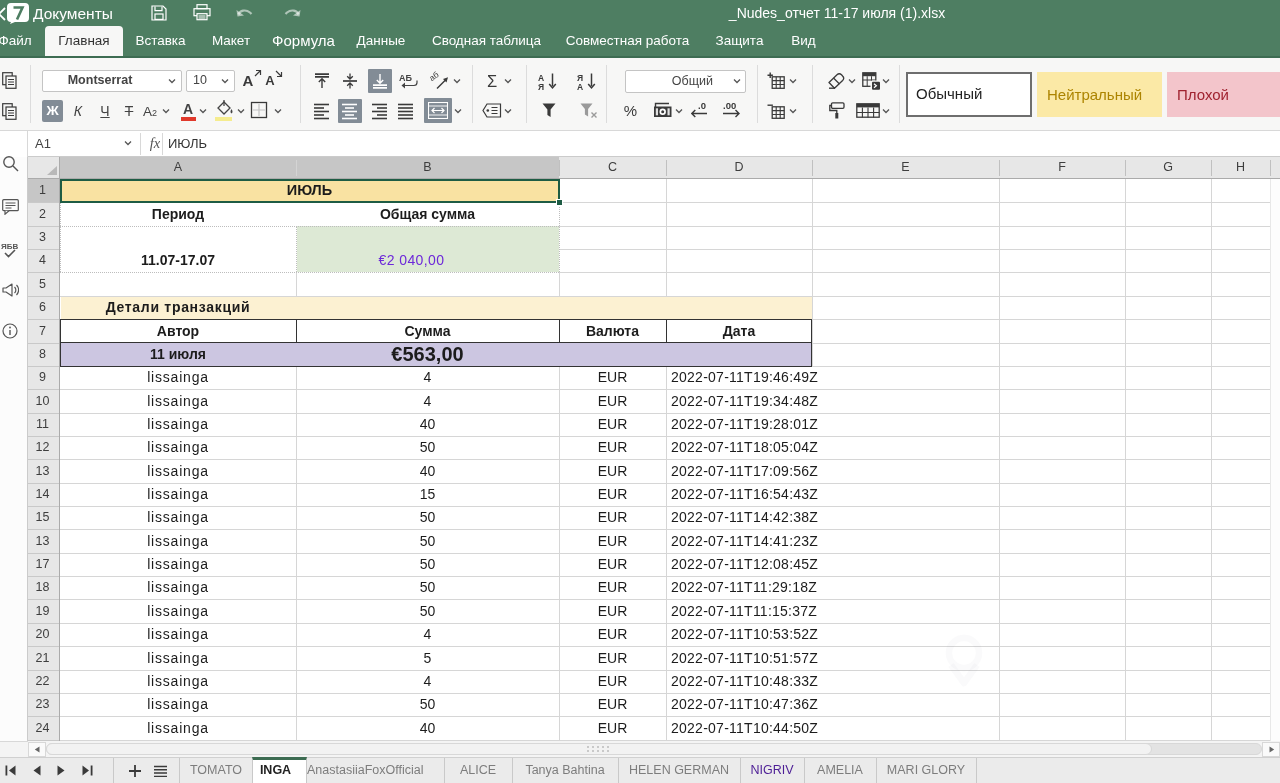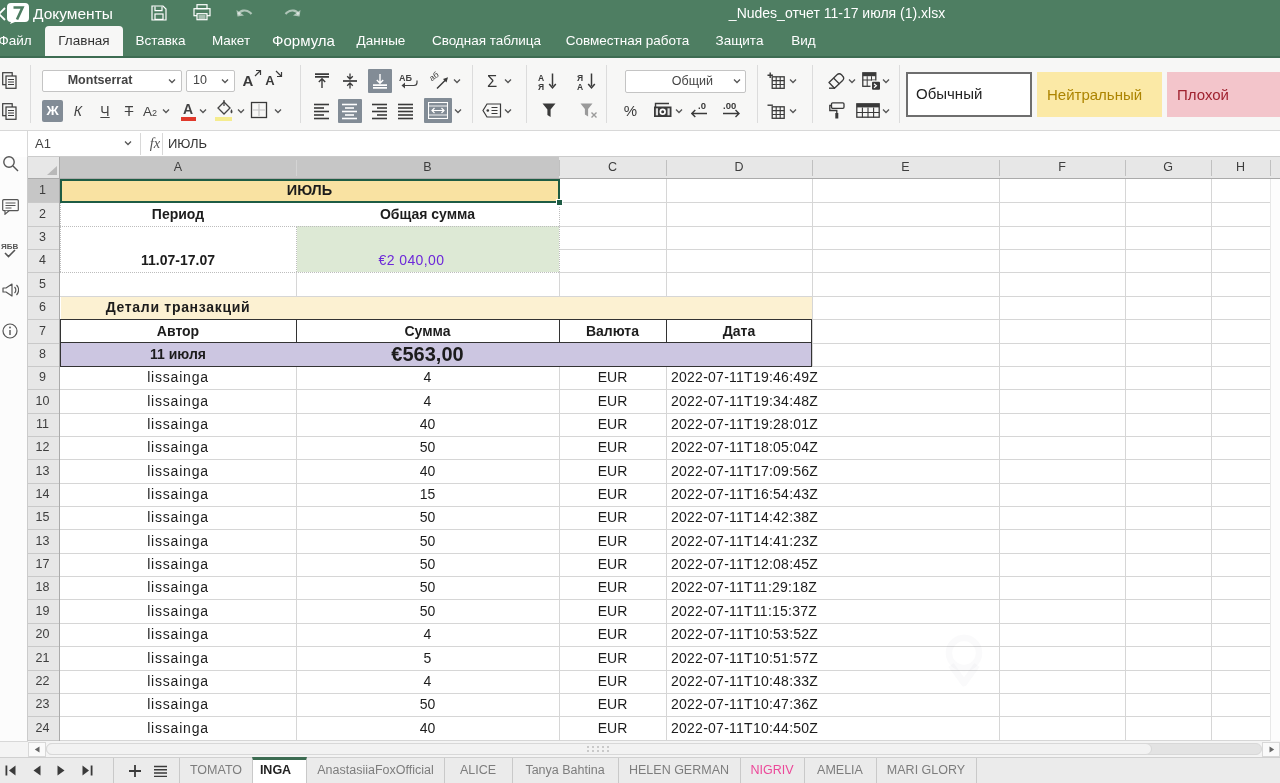--- a/index.html
+++ b/index.html
@@ -576,26 +576,26 @@
       <path d="M7 1 V13 M1 7 H13" stroke="#3a3a3a" stroke-width="1.8"></path>
     </svg>
 <svg class="abs" style="left:153px;top:765px" width="15" height="12" viewBox="0 0 15 12">
       <path d="M1 1.5 h13 M1 4.8 h13 M1 8.1 h13 M1 11.4 h13" stroke="#3a3a3a" stroke-width="1.5"></path>
     </svg>
 <div class="abs" style="left:252px;top:758px;width:1px;height:25px;background:#c9c9c9;"></div>
 <div class="abs" style="left:180px;top:757px;width:72px;height:26px;line-height:26px;font-size:12.5px;color:#7d7d7d;font-weight:400;text-align:center;">TOMATO</div>
 <div class="abs" style="left:252px;top:757px;width:55px;height:26px;background:#fff;border-top:3px solid #3d6c52;border-left:1px solid #c9c9c9;border-right:1px solid #c9c9c9;"></div>
 <div class="abs" style="left:252px;top:759px;width:47px;height:23px;line-height:23px;font-size:12.5px;color:#222;font-weight:700;text-align:center;">INGA</div>
 <div class="abs" style="left:444px;top:758px;width:1px;height:25px;background:#c9c9c9;"></div>
-<div class="abs" style="left:307px;top:757px;width:137px;height:18px;line-height:26px;font-size:12.5px;color:#7d7d7d;font-weight:400;text-align:center;">AnastasiiaFoxOfficial</div>
+<div class="abs" style="left:307px;top:757px;width:137px;height:18px;line-height:26px;font-size:12.5px;color:#7d7d7d;font-weight:400;">AnastasiiaFoxOfficial</div>
 <div class="abs" style="left:512px;top:758px;width:1px;height:25px;background:#c9c9c9;"></div>
 <div class="abs" style="left:444px;top:757px;width:68px;height:26px;line-height:26px;font-size:12.5px;color:#7d7d7d;font-weight:400;text-align:center;">ALICE</div>
 <div class="abs" style="left:618px;top:758px;width:1px;height:25px;background:#c9c9c9;"></div>
 <div class="abs" style="left:512px;top:757px;width:106px;height:26px;line-height:26px;font-size:12.5px;color:#7d7d7d;font-weight:400;text-align:center;">Tanya Bahtina</div>
 <div class="abs" style="left:740px;top:758px;width:1px;height:25px;background:#c9c9c9;"></div>
 <div class="abs" style="left:618px;top:757px;width:122px;height:26px;line-height:26px;font-size:12.5px;color:#7d7d7d;font-weight:400;text-align:center;">HELEN GERMAN</div>
 <div class="abs" style="left:804px;top:758px;width:1px;height:25px;background:#c9c9c9;"></div>
-<div class="abs" style="left:740px;top:757px;width:64px;height:16px;line-height:26px;font-size:12.5px;color:#ec4899;font-weight:400;text-align:center;">NIGRIV</div>
+<div class="abs" style="left:740px;top:757px;width:64px;height:16px;line-height:26px;font-size:12.5px;color:#4c1d95;font-weight:400;text-align:center;">NIGRIV</div>
 <div class="abs" style="left:876px;top:758px;width:1px;height:25px;background:#c9c9c9;"></div>
 <div class="abs" style="left:804px;top:757px;width:72px;height:26px;line-height:26px;font-size:12.5px;color:#7d7d7d;font-weight:400;text-align:center;">AMELIA</div>
 <div class="abs" style="left:976px;top:758px;width:1px;height:25px;background:#c9c9c9;"></div>
 <div class="abs" style="left:876px;top:757px;width:100px;height:26px;line-height:26px;font-size:12.5px;color:#7d7d7d;font-weight:400;text-align:center;">MARI GLORY</div>
 <div class="abs" style="left:179px;top:758px;width:1px;height:25px;background:#c9c9c9;"></div>
 </div>
 </body></html>

